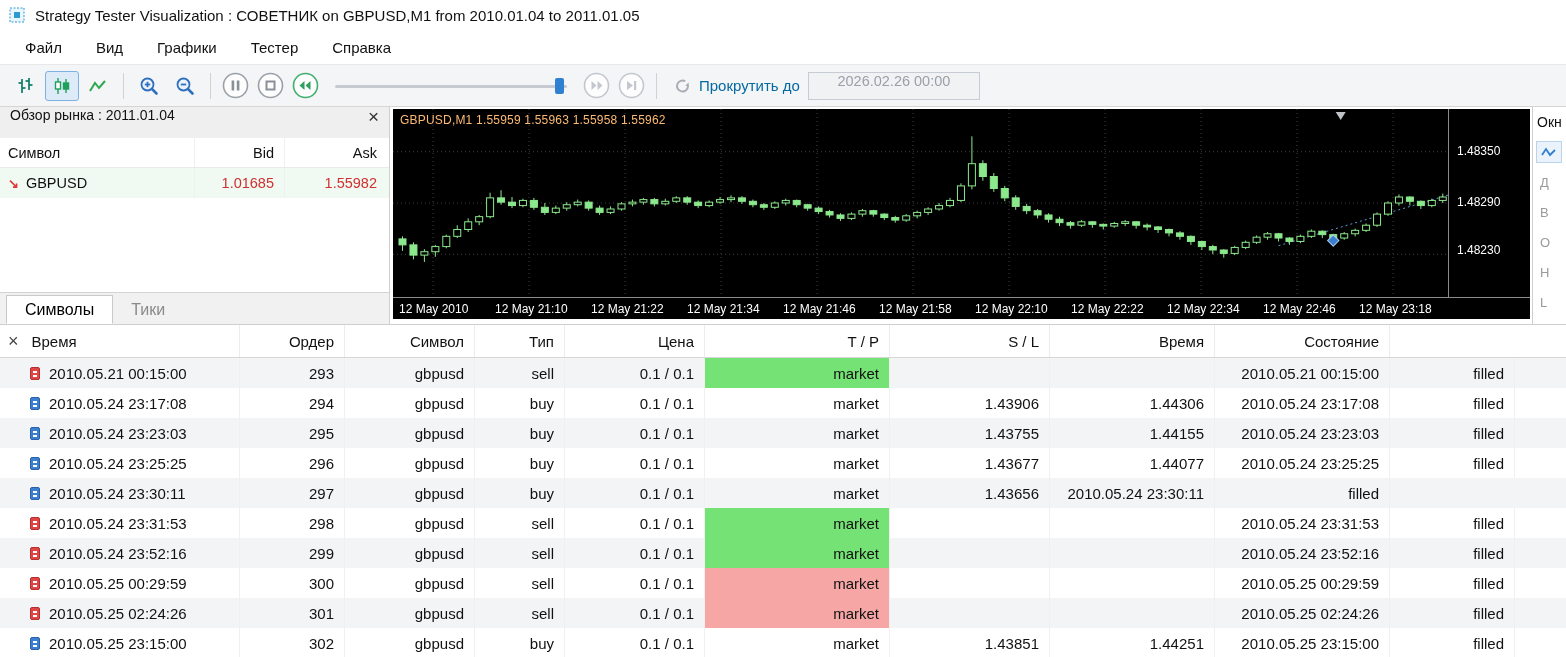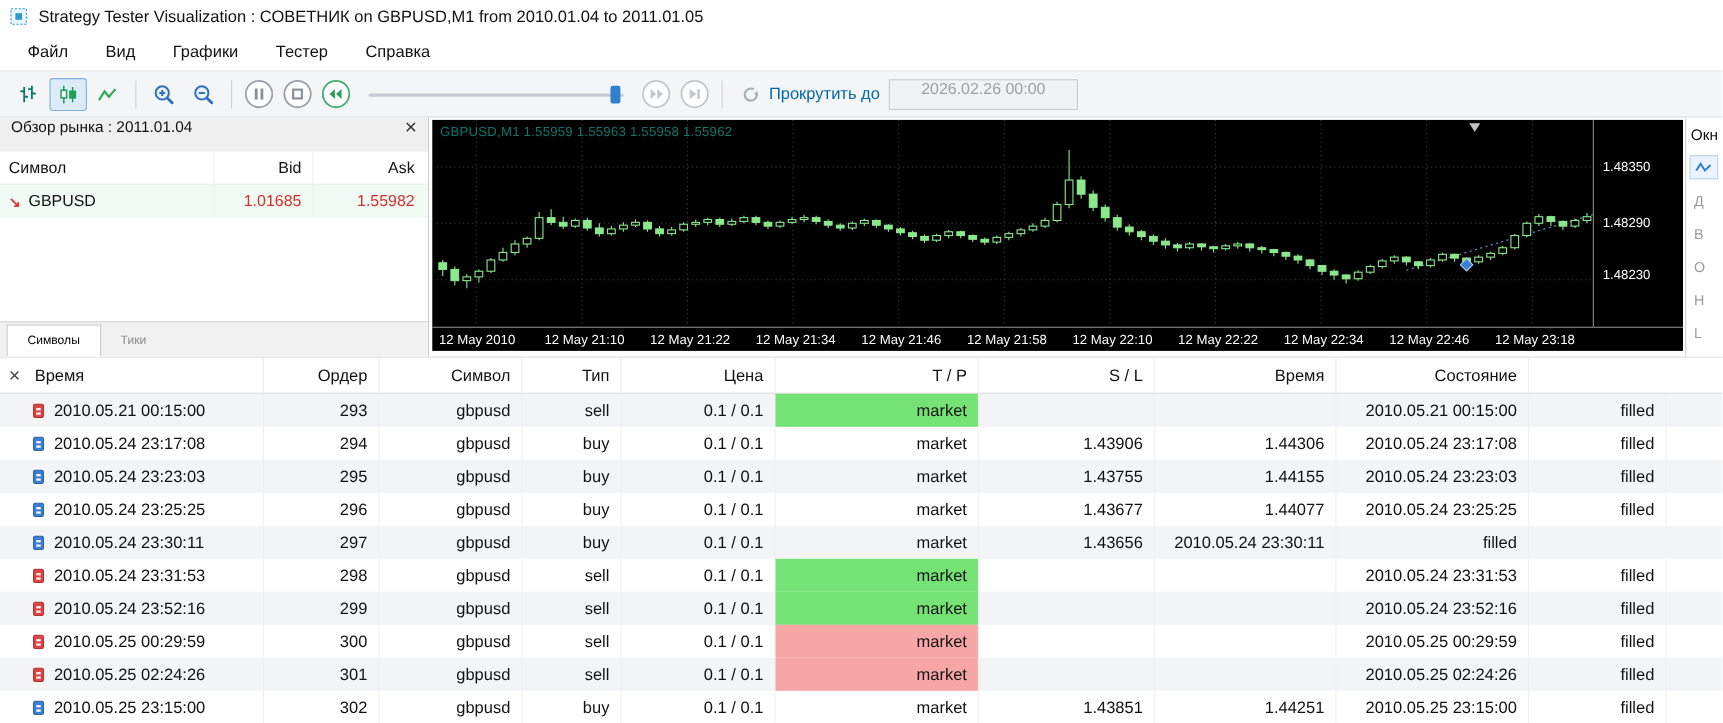--- a/index.html
+++ b/index.html
@@ -41,26 +41,26 @@
   .mw-cols { border-bottom:1px solid #eaeaea; background:#fff; }
   .mwc { display:flex; align-items:center; border-right:1px solid #f0f0f0; }
   .mwc-sym { width:195px; padding-left:8px; gap:7px; }
   .mwc-bid { width:90px; justify-content:flex-end; padding-right:10px; }
   .mwc-ask { flex:1; justify-content:flex-end; padding-right:12px; border-right:none; }
   .mw-row { background:#f0faf3; }
   .mw-row .red { color:#D03030; }
   .mw-arrow { color:#E03636; font-size:13px; font-weight:bold; }
   .mw-tabs { position:absolute; bottom:0; left:0; right:0; height:32px; background:#f1f1f1;
     border-top:1px solid #d5d5d5; display:flex; align-items:flex-end; }
-  .tab { height:29px; display:flex; align-items:center; padding:0 18px; font-size:11px; color:#8a8a8a;text-align:right; }
+  .tab { height:29px; display:flex; align-items:center; padding:0 18px; font-size:16px; color:#8a8a8a;text-align:right; }
   .tab.active { background:#fff; border:1px solid #c9c9c9; border-bottom:1px solid #fff; color:#000; margin-left:6px; }
 
   
   .chart-widget { position:absolute; left:393px; top:2px; width:1137px; height:210px; background:#000; }
-  .chart-ohlc { position:absolute; left:7px; top:4px; color:#0f766e; font-size:12px; z-index:3; letter-spacing:0.2px; }
+  .chart-ohlc { position:absolute; left:7px; top:4px; color:#fdba74; font-size:12px; z-index:3; letter-spacing:0.2px; }
   .plot { position:absolute; left:0; top:0; }
   .price-axis { position:absolute; left:1055px; top:0; width:82px; height:188px; border-left:1px solid #8a8a8a; }
   .price-label { position:absolute; left:8px; color:#fff; font-size:12px; }
   .time-axis { position:absolute; left:0; top:188px; width:1137px; height:22px; border-top:1px solid #8a8a8a; }
   .time-label { position:absolute; top:4px; color:#fff; font-size:12px; white-space:nowrap; }
 
   
   .data-window { position:absolute; left:1532px; top:0; width:34px; height:217px; border-left:1px solid #cfcfcf; background:#fff; padding-top:7px; }
   .dw-title { font-size:14px; padding-left:4px; white-space:nowrap; overflow:hidden; }
   .dw-btn { width:26px; height:22px; margin:11px 0 4px 3px; border:1px solid #bcd3ea; background:#eaf3fb;

